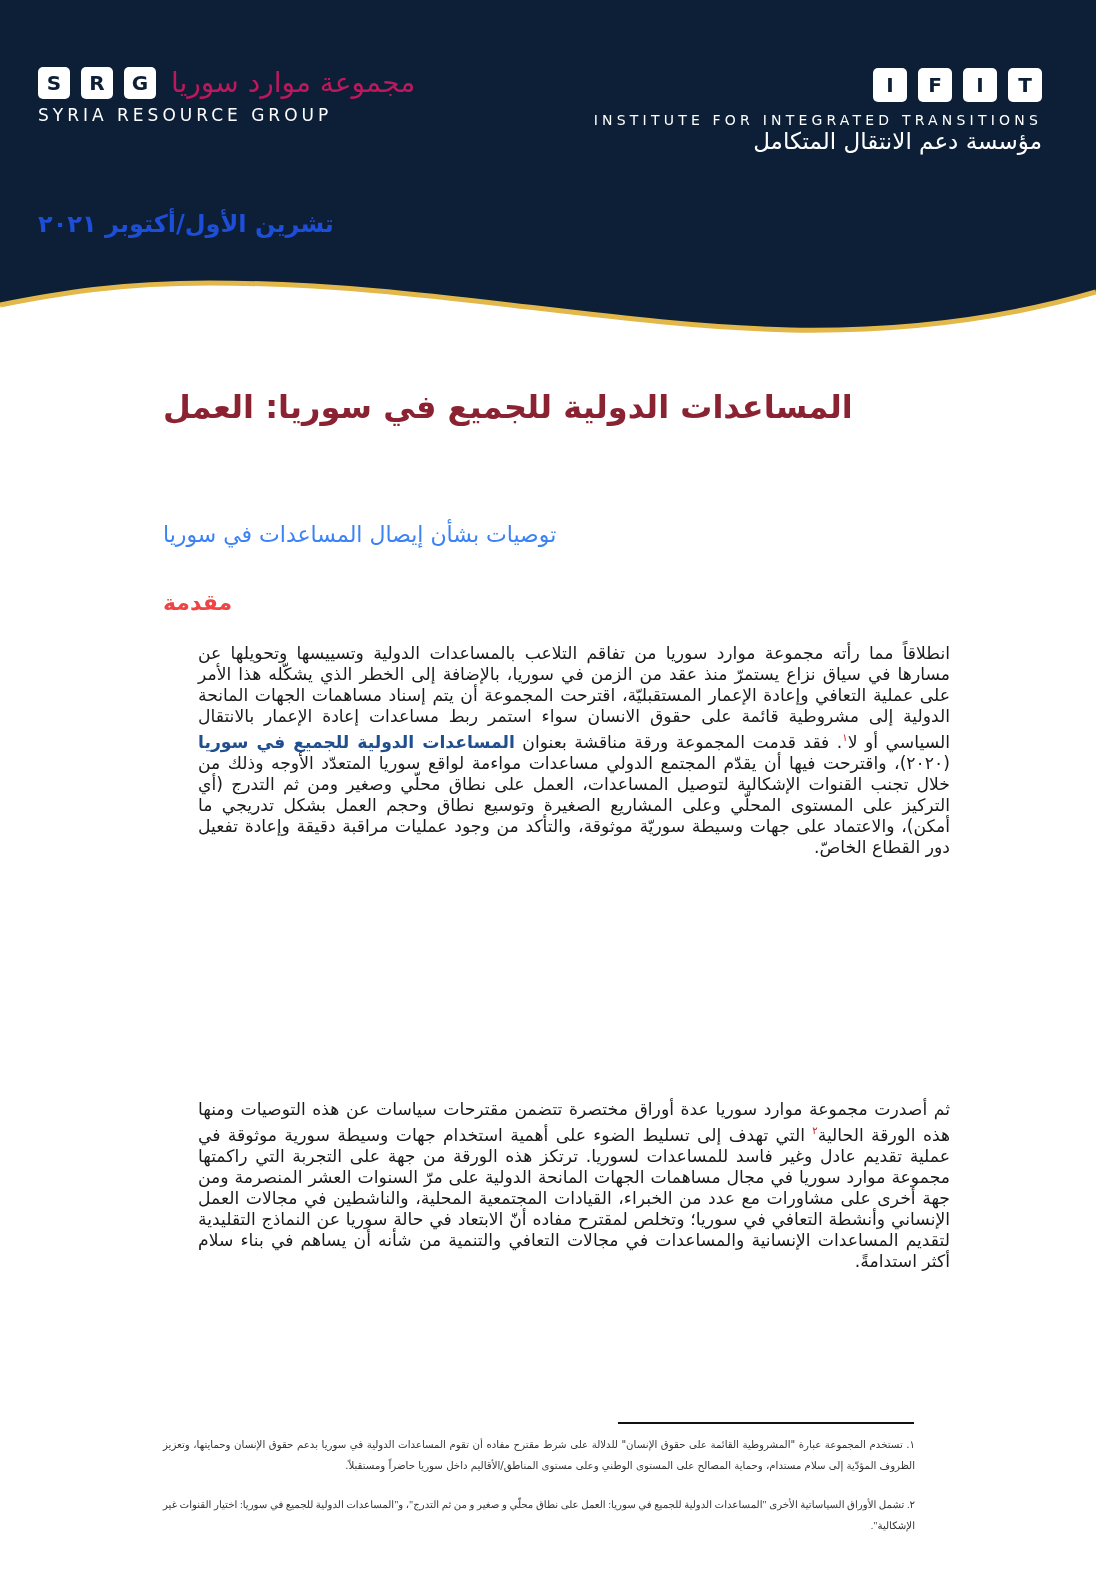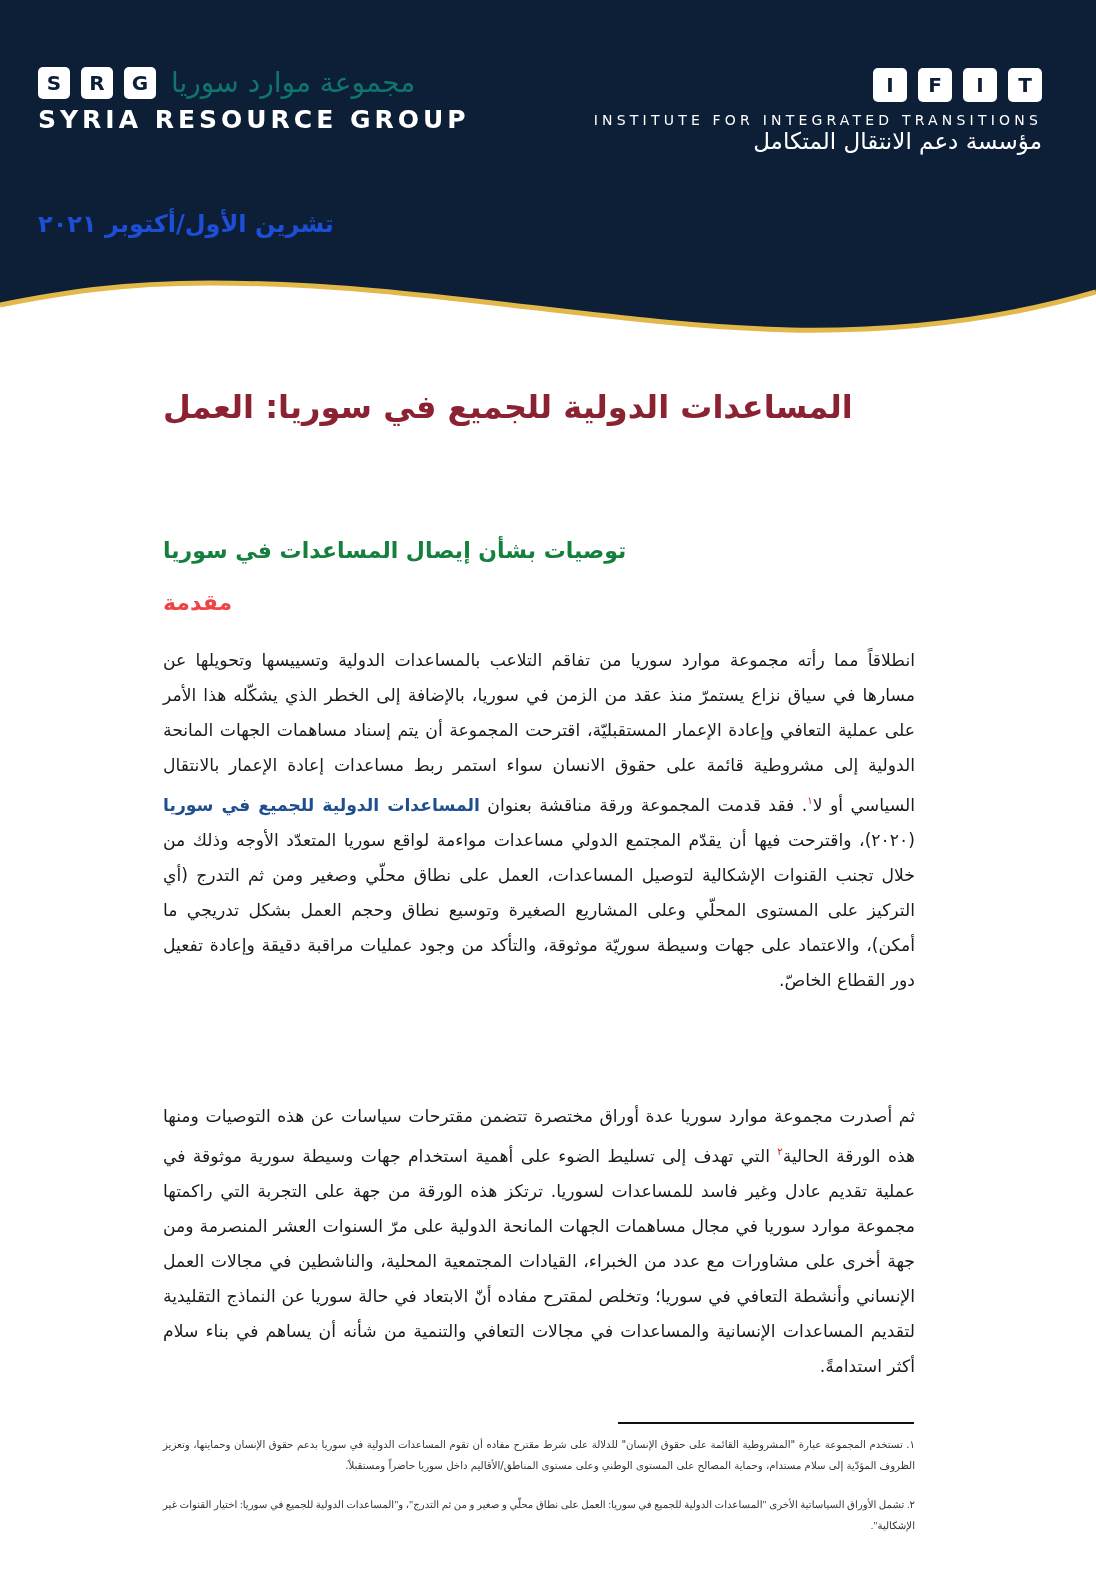--- a/index.html
+++ b/index.html
@@ -2,33 +2,33 @@
 <html><head>
 <meta charset="utf-8">
 <style>
   html, body { margin:0; padding:0; }
   body { width:1096px; height:1576px; background:#ffffff; position:relative; overflow:hidden; font-family:"DejaVu Sans", sans-serif; }
   .header { position:absolute; left:0; top:0; width:1096px; height:340px; }
   .header svg { position:absolute; left:0; top:0; }
   .srg { position:absolute; left:38px; top:66px; width:400px; }
   .srg-row { display:flex; align-items:center; direction:ltr; }
   .box { width:32px; height:32px; background:#ffffff; color:#0d1f36; border-radius:5px; display:flex; align-items:center; justify-content:center; font-weight:bold; font-size:20px; margin-right:11px; font-family:"DejaVu Sans", sans-serif; }
-  .srg-ar { color:#0f766e; font-size:28px; margin-left:4px; direction:rtl; }
-  .srg-en { color:#ffffff; font-size:25px; letter-spacing:4px; margin-top:6px; font-family:"DejaVu Sans", sans-serif; white-space:nowrap;font-weight:bold; }
+  .srg-ar { color:#be185d; font-size:28px; margin-left:4px; direction:rtl; }
+  .srg-en { color:#ffffff; font-size:17px; letter-spacing:4px; margin-top:6px; font-family:"DejaVu Sans", sans-serif; white-space:nowrap; }
   .ifit { position:absolute; right:54px; top:68px; width:480px; text-align:right; }
   .ifit-row { display:flex; justify-content:flex-end; direction:ltr; }
   .ifit-row .box { width:34px; height:34px; margin-right:0; margin-left:11px; font-size:20px; }
   .ifit-en { color:#ffffff; font-size:14px; letter-spacing:4.2px; margin-top:10px; white-space:nowrap; }
   .ifit-ar { color:#ffffff; font-size:23px; direction:rtl; }
   .date { position:absolute; left:38px; top:210px; color:#1d4ed8; font-size:24px; font-weight:bold; direction:rtl; }
   .content { position:absolute; left:163px; width:752px; direction:rtl; text-align:left; }
   .title { top:380px; color:#8b2232; font-size:32px; font-weight:bold; line-height:54px; }
-  .subtitle { top:522px; color:#15803d; font-size:22px; font-weight:bold;margin-top:16px; }
+  .subtitle { top:522px; color:#3b82f6; font-size:22px; font-weight:normal; }
   .intro-h { top:590px; color:#ef4444; font-size:22px; font-weight:bold; }
-  .para { font-size:17.2px; line-height:35px; color:#1b1b1b; text-align:justify; text-align-last:right; }
+  .para { font-size:17.2px; line-height:21px; color:#1b1b1b; text-align:justify; text-align-last:right;margin-left:35px; }
   .p1 { top:643px; }
   .p2 { top:1099px; }
   .link { color:#1f4f8f; font-weight:bold; }
   sup { font-size:10px; color:#c22; }
   .fn-rule { position:absolute; left:618px; top:1422px; width:296px; height:2px; background:#111; }
   .fn { position:absolute; left:163px; width:752px; direction:rtl; text-align:justify; text-align-last:right; font-size:10.2px; line-height:21px; color:#333; }
   .fn1 { top:1434px; }
   .fn2 { top:1494px;font-family:Liberation Serif, serif; }
 </style>
 </head>

